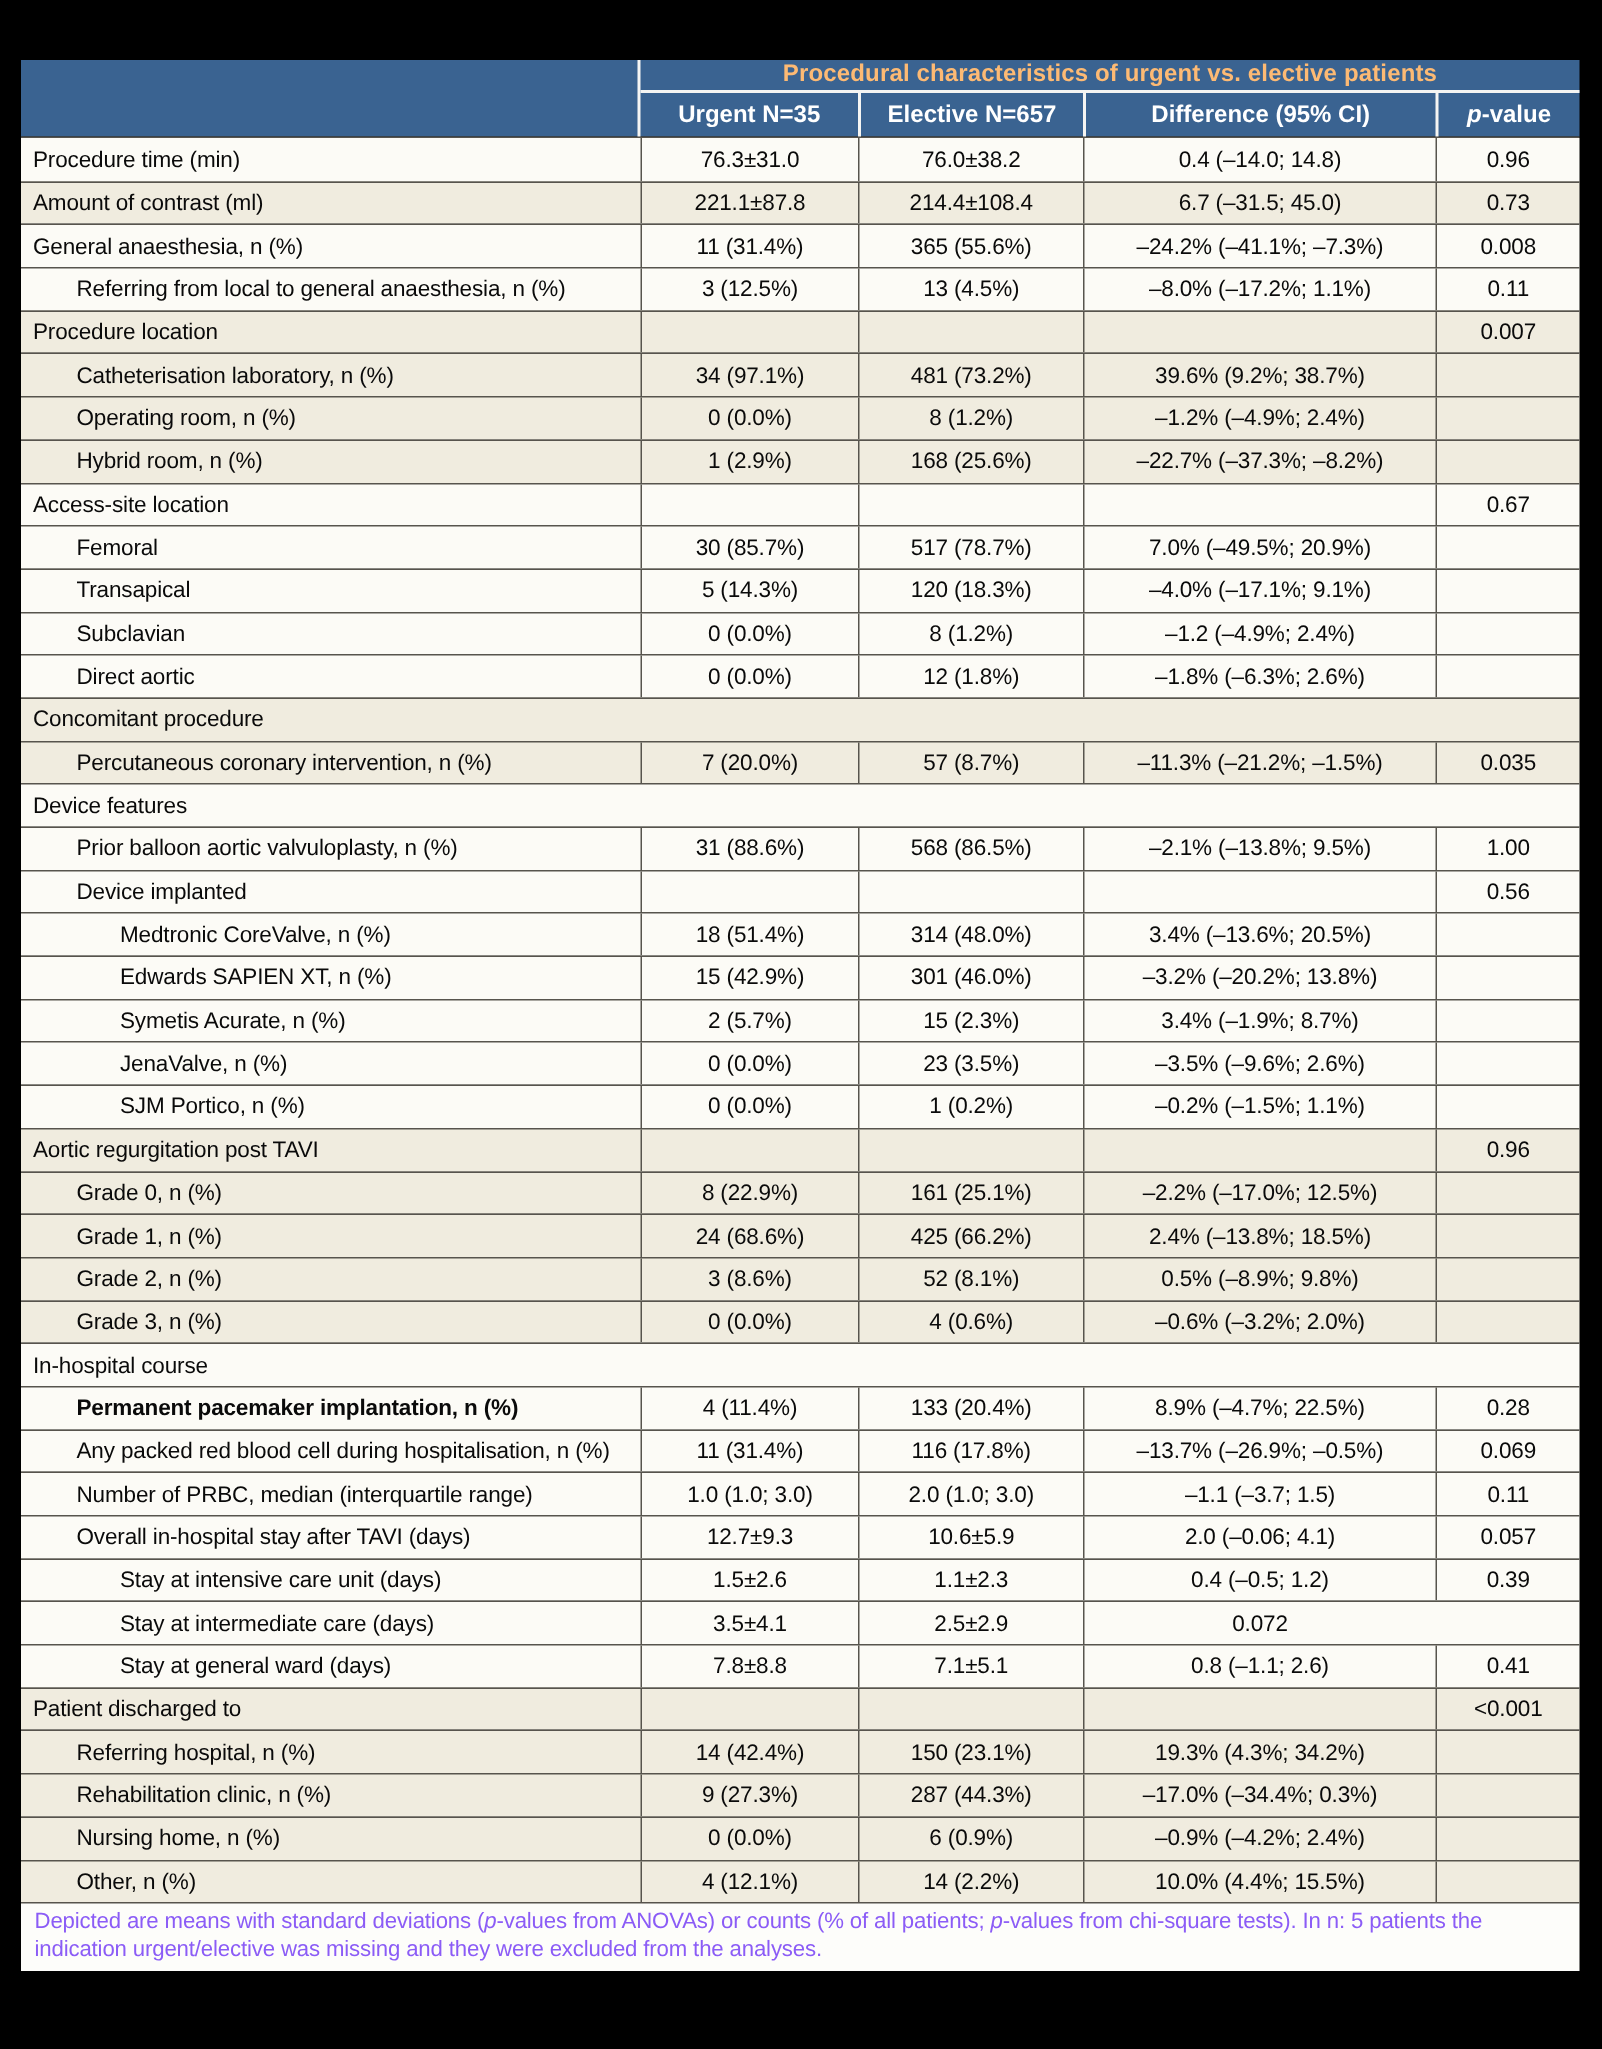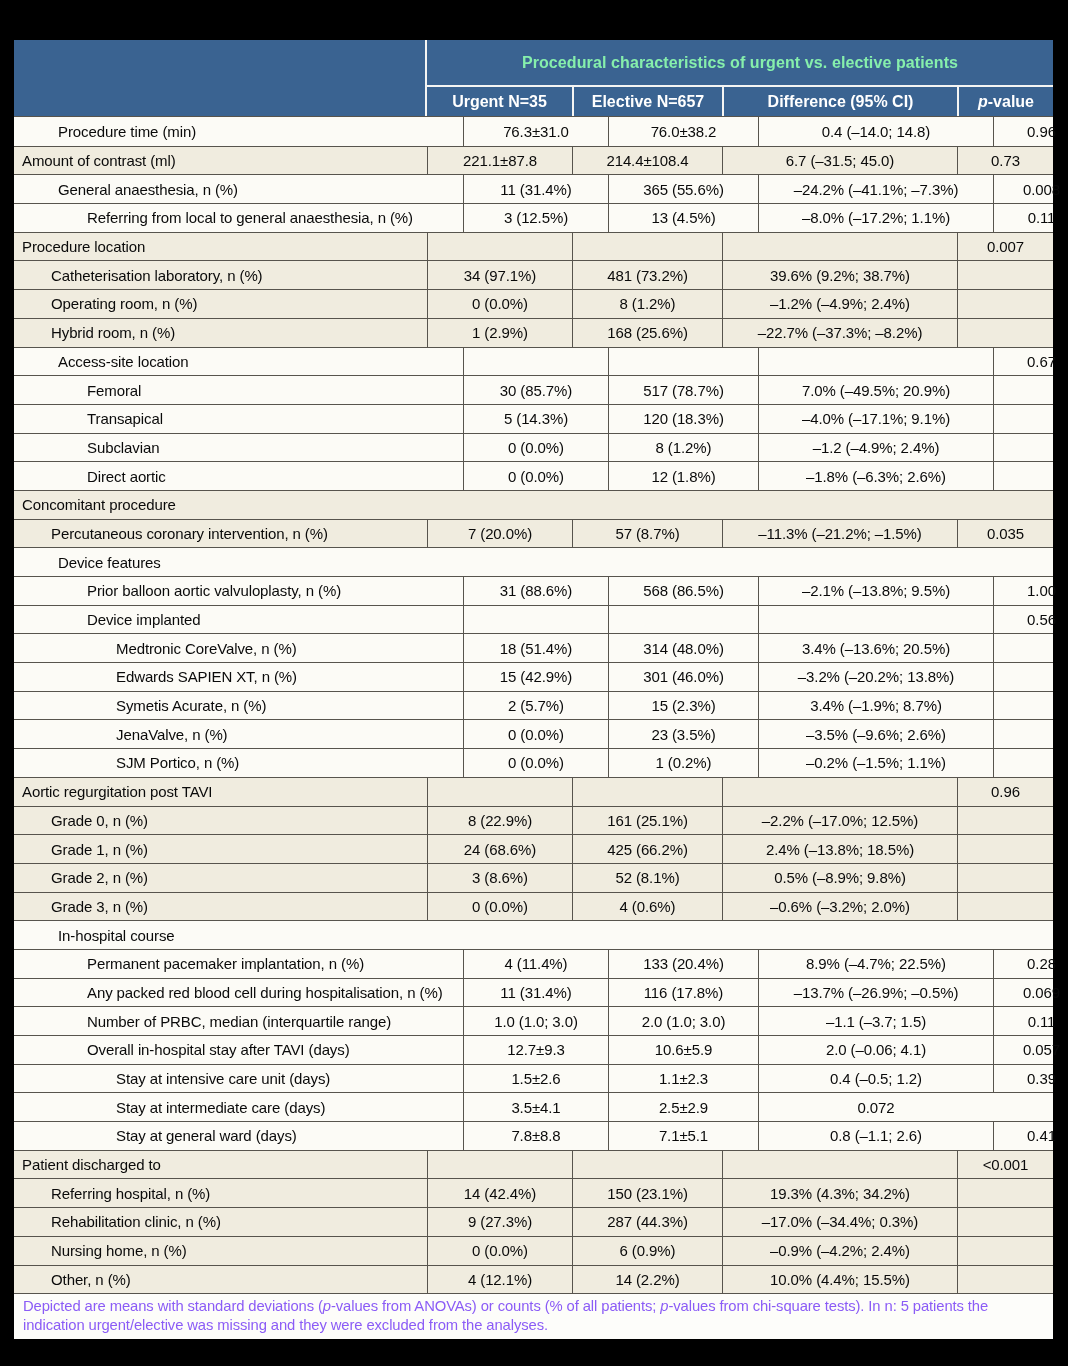--- a/index.html
+++ b/index.html
@@ -14,33 +14,33 @@
   }
   *{margin:0;padding:0;box-sizing:border-box;}
   html,body{width:1068px;height:1366px;overflow:hidden;}
   body{background:var(--page-bg);font-family:"Liberation Sans",sans-serif;color:var(--text);}
   .stage{position:relative;width:1068px;height:1366px;}
   .table-wrap{position:absolute;left:14px;top:40px;width:1039px;}
   
   .thead{display:flex;background:var(--blue);}
   .corner{width:413px;border-right:2px solid var(--hdiv);}
   .head-right{width:626px;display:flex;flex-direction:column;}
-  .title-row{height:47px;display:flex;align-items:center;justify-content:center;
-    border-bottom:2px solid var(--hdiv);color:#86efac;font-weight:bold;font-size:16px;letter-spacing:.1px;}
+  .title-row{height:22px;display:flex;align-items:center;justify-content:center;
+    border-bottom:2px solid var(--hdiv);color:#fdba74;font-weight:bold;font-size:16px;letter-spacing:.1px;}
   .colheads{height:29px;display:grid;grid-template-columns:145px 150px 235px 96px;}
   .colheads .ch{display:flex;align-items:center;justify-content:center;color:#fff;
     font-weight:bold;font-size:16px;}
   .colheads .ch + .ch{border-left:2px solid var(--hdiv);}
   .it{font-style:italic;}
   
   .tbody{display:flex;flex-direction:column;border-top:1px solid var(--border);}
   .row{display:grid;grid-template-columns:413px 145px 150px 235px 96px;height:28.69px;}
   .row + .row{border-top:1px solid var(--border);}
   .row.beige{background:var(--beige);}
-  .row.white{background:var(--white-row);padding-left:36px;}
+  .row.white{background:var(--white-row);}
   .row.span{display:block;}
   .cell{display:flex;align-items:center;font-size:15px;letter-spacing:-0.1px;overflow:hidden;white-space:nowrap;}
   .label-cell{justify-content:flex-start;padding-right:4px;}
   .val-cell{justify-content:center;border-left:1px solid var(--border);}
   .row.span .label-cell{height:100%;border-left:none;}
   
   .footnote{border-top:1px solid var(--border);background:var(--note-bg);
     min-height:44px;padding:3px 9px 5px 9px;font-size:14.8px;line-height:18.6px;
     letter-spacing:-0.1px;color:#8b5cf6;}
 </style>
@@ -252,21 +252,21 @@
           <div class="cell label-cell" style="padding-left: 37px;">Grade 3, n (%)</div>
           <div class="cell val-cell">0 (0.0%)</div>
           <div class="cell val-cell">4 (0.6%)</div>
           <div class="cell val-cell">–0.6% (–3.2%; 2.0%)</div>
           <div class="cell val-cell"></div>
         </div>
         <div class="row white span">
           <div class="cell label-cell" style="padding-left: 8px;">In-hospital course</div>
         </div>
         <div class="row white">
-          <div class="cell label-cell" style="padding-left: 37px;">Permanent pacemaker implantation, n (%)</div>
+          <div class="cell label-cell" style="padding-left: 37px; font-weight: bold;">Permanent pacemaker implantation, n (%)</div>
           <div class="cell val-cell">4 (11.4%)</div>
           <div class="cell val-cell">133 (20.4%)</div>
           <div class="cell val-cell">8.9% (–4.7%; 22.5%)</div>
           <div class="cell val-cell">0.28</div>
         </div>
         <div class="row white">
           <div class="cell label-cell" style="padding-left: 37px;">Any packed red blood cell during hospitalisation, n (%)</div>
           <div class="cell val-cell">11 (31.4%)</div>
           <div class="cell val-cell">116 (17.8%)</div>
           <div class="cell val-cell">–13.7% (–26.9%; –0.5%)</div>

